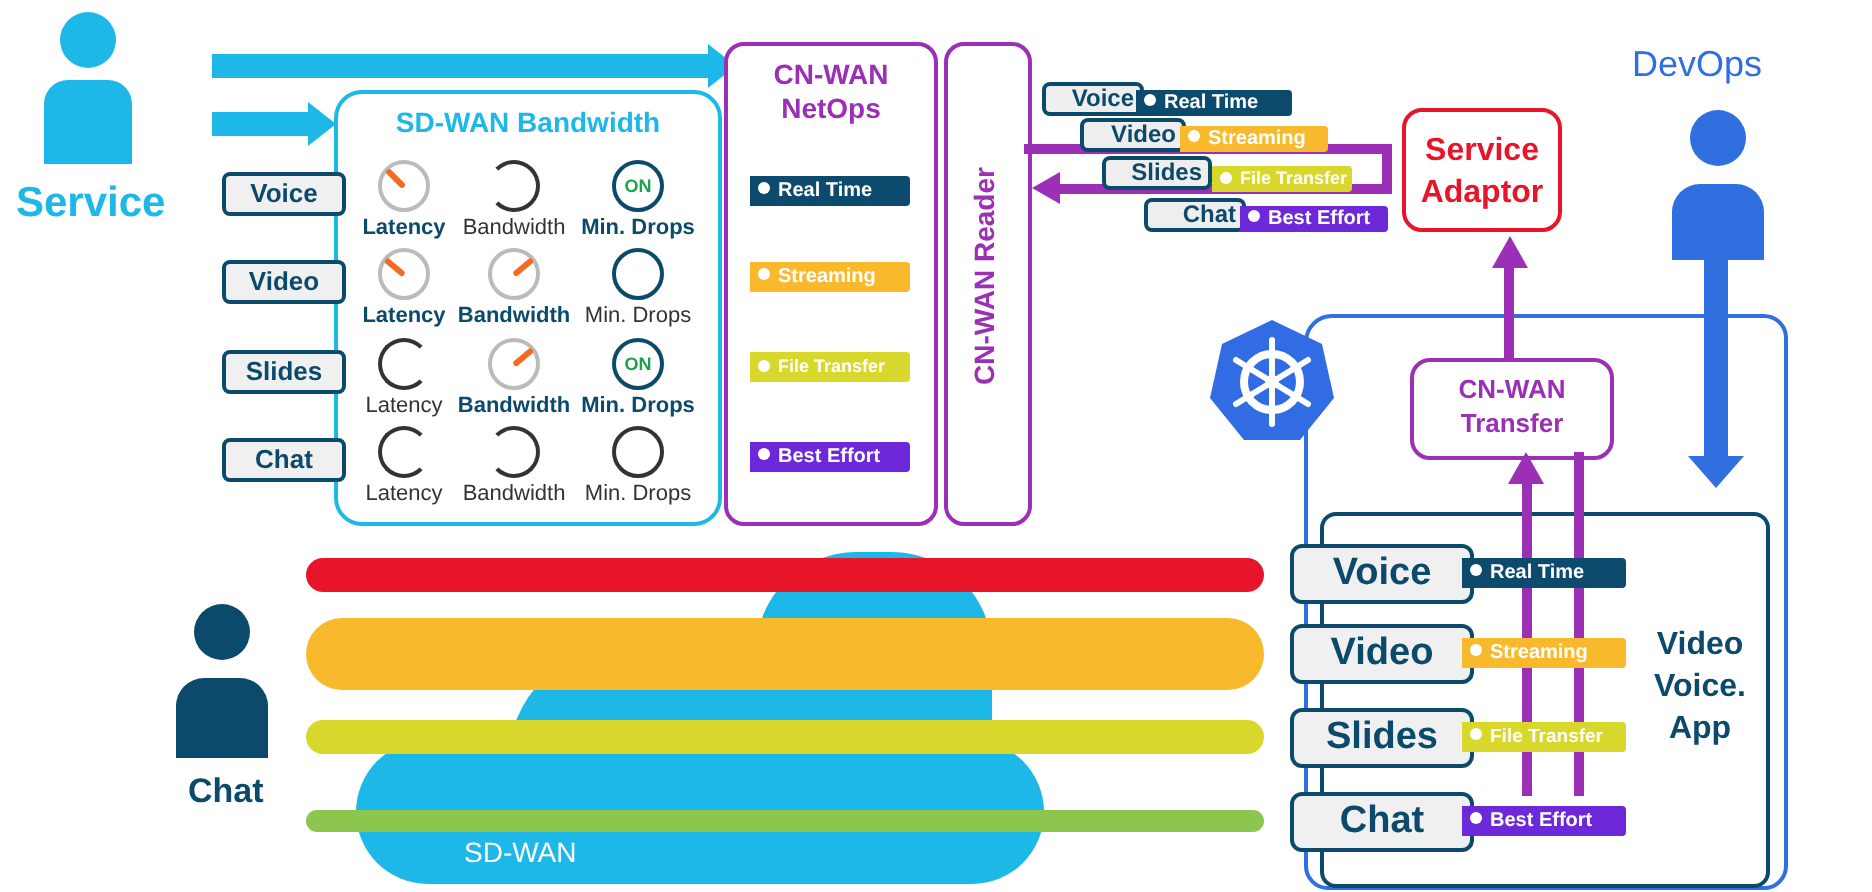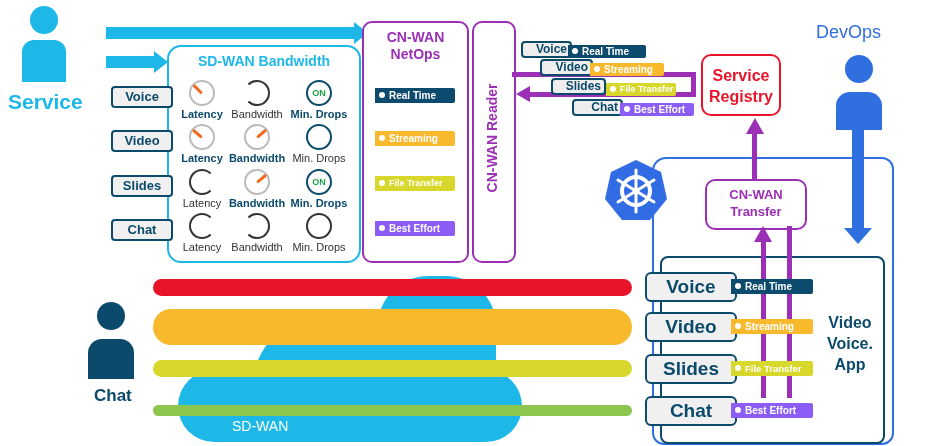--- a/index.html
+++ b/index.html
@@ -22,21 +22,21 @@
   .on-badge{position:absolute;width:26px;height:26px;border-radius:50%;border:2px solid #0b4a6b;box-sizing:border-box;color:#1aa34a;font-size:9px;font-weight:bold;text-align:center;line-height:22px;}
   .metric-label{position:absolute;font-size:11px;color:#333;width:70px;text-align:center;}
   .metric-label.bold{font-weight:bold;color:#0b4a6b;}
   .purple-box{position:absolute;border:2.5px solid #9b2fb5;border-radius:10px;background:#fff;}
   .purple-title{color:#9b2fb5;font-weight:bold;text-align:center;}
   .class-tag{position:absolute;height:15px;color:#fff;font-weight:bold;font-size:10px;line-height:15px;padding-left:4px;border-radius:0 2px 2px 0;white-space:nowrap;}
   .class-tag .dot{display:inline-block;width:6px;height:6px;background:#fff;border-radius:50%;margin-right:4px;vertical-align:middle;position:relative;top:-1px;}
   .red{background:#0c4a6e;}
   .orange{background:#f9b92d;}
   .yellow{background:#d8d82c;}
-  .green{background:#8b5cf6;}
+  .green{background:#6d28d9;}
   .mini-tag{position:absolute;height:13px;background:#eee;border:2.5px solid #0b4a6b;border-radius:4px;color:#0b4a6b;font-weight:bold;font-size:12px;line-height:13px;text-align:right;padding-right:3px;}
   .pline{position:absolute;background:#9b2fb5;}
   .registry{position:absolute;left:701px;top:54px;width:80px;height:62px;border:2.5px solid #e8152a;border-radius:10px;color:#e8152a;font-weight:bold;font-size:16px;text-align:center;line-height:21px;box-sizing:border-box;padding-top:9px;}
   .blue-box{position:absolute;border:2.5px solid #2f6fe0;border-radius:12px;}
   .app-box{position:absolute;left:660px;top:256px;width:221px;height:184px;border:2.5px solid #0b4a6b;border-radius:8px;background:#fff;}
   .big-tag{position:absolute;width:88px;height:26px;background:#f0f0f0;border:2.5px solid #0b4a6b;border-radius:6px;color:#0b4a6b;font-weight:bold;font-size:19px;text-align:center;line-height:26px;}
   .pipe{position:absolute;border-radius:10px;}
   .cloud{position:absolute;background:#1eb8e8;}
 </style>
 </head>
@@ -124,21 +124,21 @@
 <div class="class-tag red" style="left:568px;top:45px;width:74px;height:13px;line-height:13px;"><span class="dot"></span><span>Real Time</span></div>
 <div class="mini-tag" style="left:540px;top:59px;width:46px;">Video</div>
 <div class="class-tag orange" style="left:590px;top:63px;width:70px;height:13px;line-height:13px;"><span class="dot"></span><span>Streaming</span></div>
 <div class="mini-tag" style="left:551px;top:78px;width:48px;">Slides</div>
 <div class="class-tag yellow" style="left:606px;top:83px;width:66px;height:13px;line-height:13px;font-size:9px;"><span class="dot"></span><span>File Transfer</span></div>
 <div class="mini-tag" style="left:572px;top:99px;width:44px;">Chat</div>
 <div class="class-tag green" style="left:620px;top:103px;width:70px;height:13px;line-height:13px;"><span class="dot"></span><span>Best Effort</span></div>
 
 <div class="registry">
   <div>Service</div>
-  <div>Registry</div>
+  <div>Adaptor</div>
 </div>
 
 <div class="abs label-devops" style="left:816px;top:22px;">DevOps</div>
 <div class="person-head" style="left:845px;top:55px;width:28px;height:28px;background:#2f6fe0;"></div>
 <div class="person-body" style="left:836px;top:92px;width:46px;height:38px;background:#2f6fe0;"></div>
 <div class="abs" style="left:852px;top:130px;width:12px;height:100px;background:#2f6fe0;"></div>
 <div class="abs" style="left:844px;top:228px;width:0;height:0;border-left:14px solid transparent;border-right:14px solid transparent;border-top:16px solid #2f6fe0;"></div>
 
 <div class="blue-box" style="left:652px;top:157px;width:238px;height:284px;border-top-left-radius:14px;"></div>
 <div class="abs" style="left:603px;top:158px;width:66px;height:66px;">

